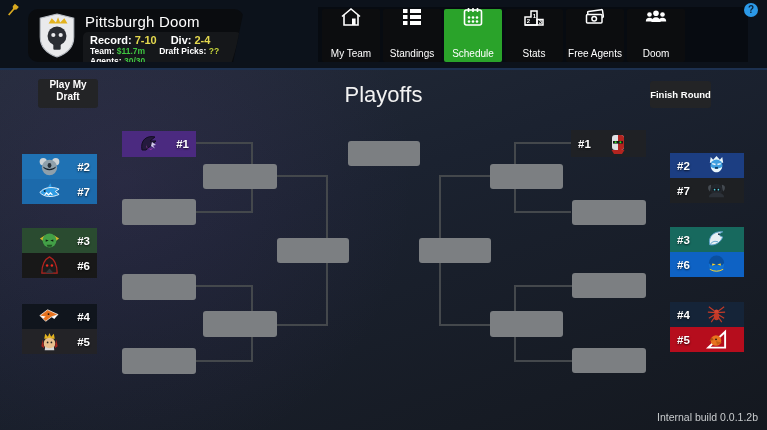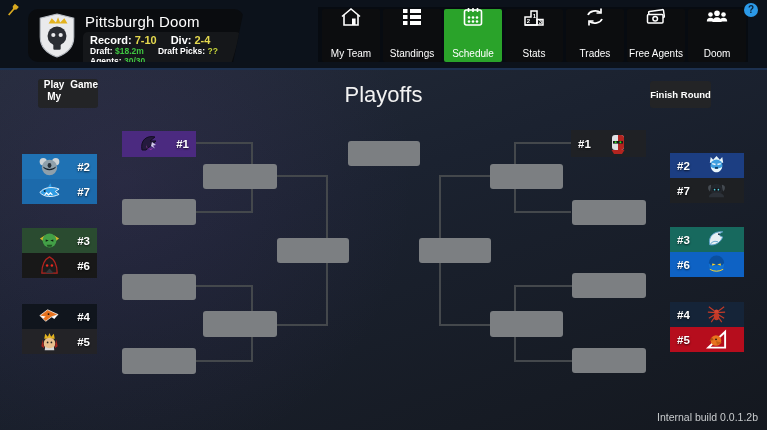--- a/index.html
+++ b/index.html
@@ -25,21 +25,21 @@
   .srow.r2,.srow.r3{font-size:8.5px;font-weight:bold;line-height:10px;}
   .yv{color:#e5d94f;} .gv{color:#3fc541;} .dv{color:#c7d63b;}
   .navback{position:absolute;left:318px;top:7px;width:430px;height:55px;background:#070b11;}
   .nav{position:absolute;left:322px;top:9px;display:flex;gap:3px;}
   .navbtn{width:58px;height:50px;background:#0c0d0f;border-radius:2px;display:flex;flex-direction:column;
           align-items:center;justify-content:flex-end;padding-bottom:3px;gap:19px;cursor:pointer;}
   .navbtn .lbl{color:#fff;font-size:10px;line-height:11px;white-space:nowrap;}
   
   .btn{position:absolute;background:#232426;border-radius:3px;color:#fff;text-align:center;cursor:pointer;}
   .playbtn{left:38px;top:79px;width:60px;height:29px;font-size:10px;font-weight:bold;line-height:12px;
-           display:flex;flex-direction:row;}
+           display:flex;flex-direction:column;}
   .finishbtn{left:650px;top:81px;width:61px;height:27px;font-size:9.5px;font-weight:bold;
              display:flex;align-items:center;justify-content:center;}
   .title{position:absolute;left:0;top:82px;width:767px;text-align:center;color:#f2f2f2;font-size:22px;}
   
   .ln{position:absolute;background:#44484c;z-index:1;}
   .mbox{position:absolute;background:#7c7f82;border-radius:3px;z-index:2;}
   .seed{position:absolute;width:75px;height:25px;display:flex;align-items:center;z-index:2;
         cursor:pointer;overflow:hidden;}
   .seed .tag{color:#fff;font-size:11.5px;font-weight:bold;text-shadow:0 1px 2px rgba(0,0,0,.7);}
   .seed.lft{padding-right:7px;box-sizing:border-box;}
@@ -75,21 +75,21 @@
           <rect x="16.5" y="30" width="7" height="6" rx="1" fill="#2a2d33"></rect>
         </svg>
       </span>
       <span class="teamname">Pittsburgh Doom</span>
       <div class="stats">
         <div class="srow r1">
           <span><span>Record:</span> <span class="yv">7-10</span></span>
           <span><span>Div:</span> <span class="yv">2-4</span></span>
         </div>
         <div class="srow r2">
-          <span><span>Draft:</span> <span class="gv">$18.2m</span></span>
+          <span><span>Team:</span> <span class="gv">$11.7m</span></span>
           <span><span>Draft Picks:</span> <span class="dv">??</span></span>
         </div>
         <div class="srow r3">
           <span><span>Agents:</span> <span class="gv">30/30</span></span>
         </div>
       </div>
     </div>
 
     <div class="navback"></div>
     <div class="nav">
@@ -142,31 +142,20 @@
               <text x="4.7" y="18">2</text>
               <text x="10.7" y="13">1</text>
               <text x="16.7" y="19.2">3</text>
               </g>
             </svg>
         </span>
         <span class="lbl">Stats</span>
       </div>
       <div class="navbtn">
         <span>
-          <svg width="24" height="24" viewBox="0 0 24 24" fill="none" stroke="#fff" stroke-width="1.7">
-            <path d="M5 10 a7.5 5.5 0 0 1 12.5 -2.5"></path>
-              <path d="M18 3.5 v4.5 h-4.5"></path>
-            <path d="M19 14 a7.5 5.5 0 0 1 -12.5 2.5"></path>
-              <path d="M6 20.5 v-4.5 h4.5"></path>
-            </svg>
-        </span>
-        <span class="lbl">Trades</span>
-      </div>
-      <div class="navbtn">
-        <span>
           <svg width="24" height="24" viewBox="0 0 24 24" fill="none" stroke="#fff" stroke-width="1.5">
             <rect x="5" y="5.5" width="15" height="8" rx="1" transform="rotate(-8 12.5 9.5)"></rect>
             <rect x="3.5" y="9.5" width="15.5" height="8.5" rx="1" fill="#0c0d0f"></rect>
             <circle cx="11.2" cy="13.7" r="2.3"></circle>
             </svg>
         </span>
         <span class="lbl">Free Agents</span>
       </div>
       <div class="navbtn">
         <span>
@@ -181,21 +170,21 @@
         </span>
         <span class="lbl">Doom</span>
       </div>
     </div>
 
     <div class="helpdot" style="background-color: rgb(43, 153, 232);">?</div>
   </div>
 
   <div class="btn playbtn">
     <span>Play My</span>
-      <span>Game</span>
+      <span>Draft</span>
   </div>
   <div class="title">Playoffs</div>
   <div class="btn finishbtn">Finish Round</div>
 
   <div class="ln" style="left:196px;top:142px;width:57px;height:2px"></div>
   <div class="ln" style="left:251px;top:142px;width:2px;height:71px"></div>
   <div class="ln" style="left:196px;top:211px;width:57px;height:2px"></div>
   <div class="ln" style="left:277px;top:175px;width:51px;height:2px"></div>
   <div class="ln" style="left:326px;top:175px;width:2px;height:151px"></div>
   <div class="ln" style="left:277px;top:324px;width:51px;height:2px"></div>

